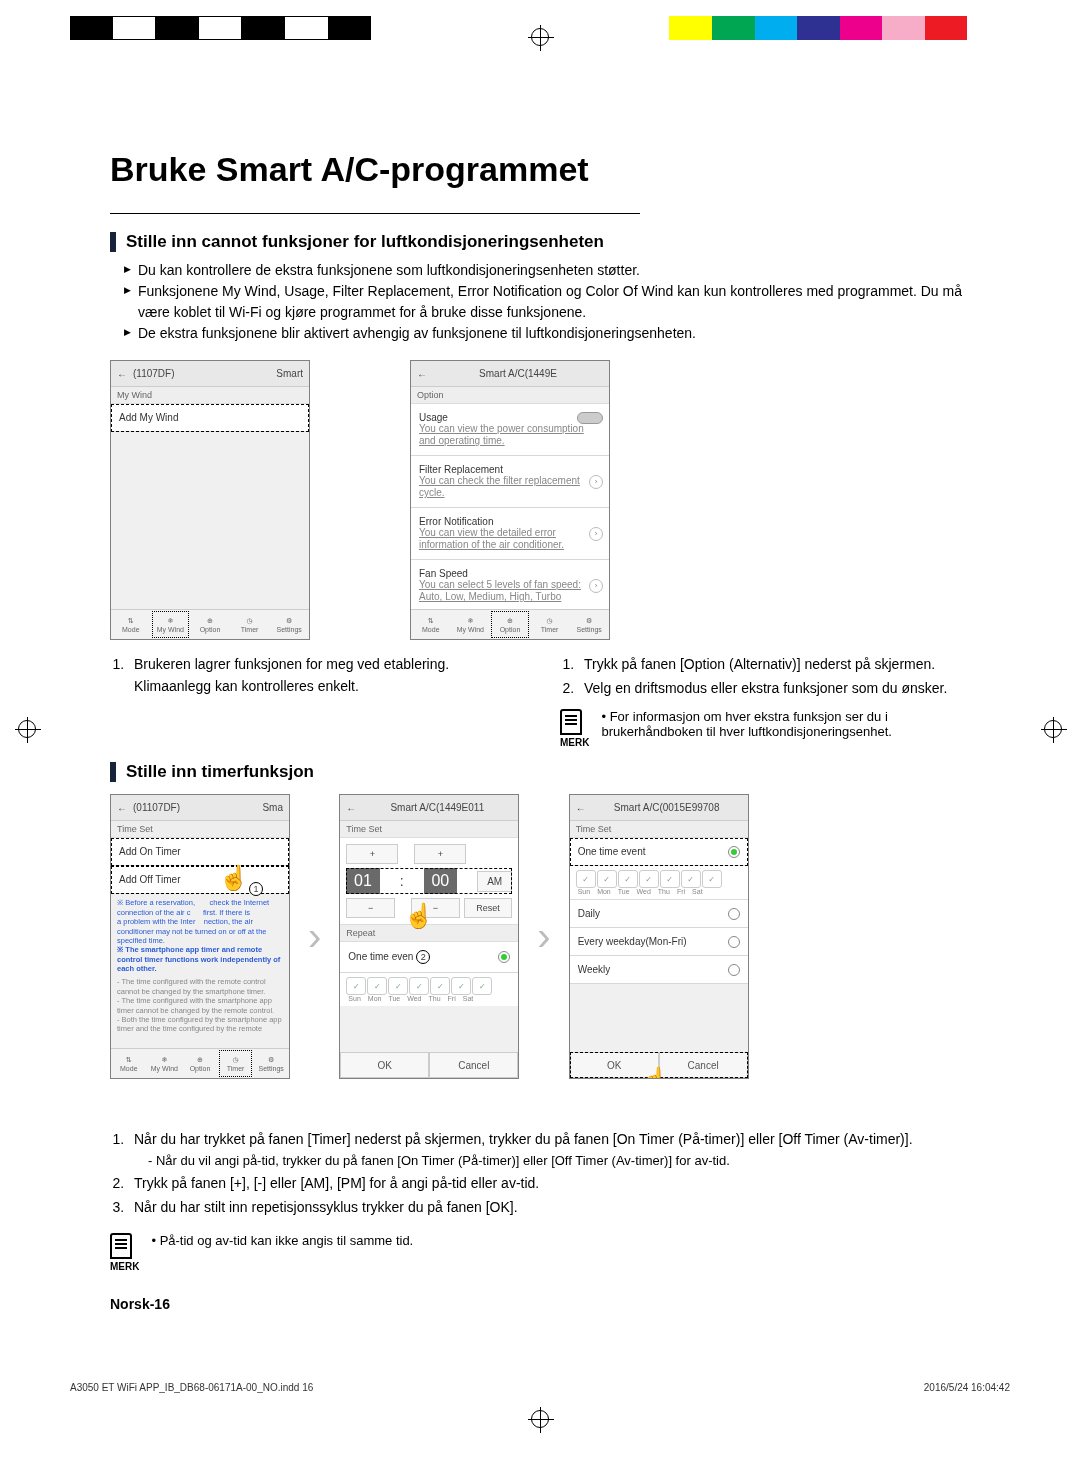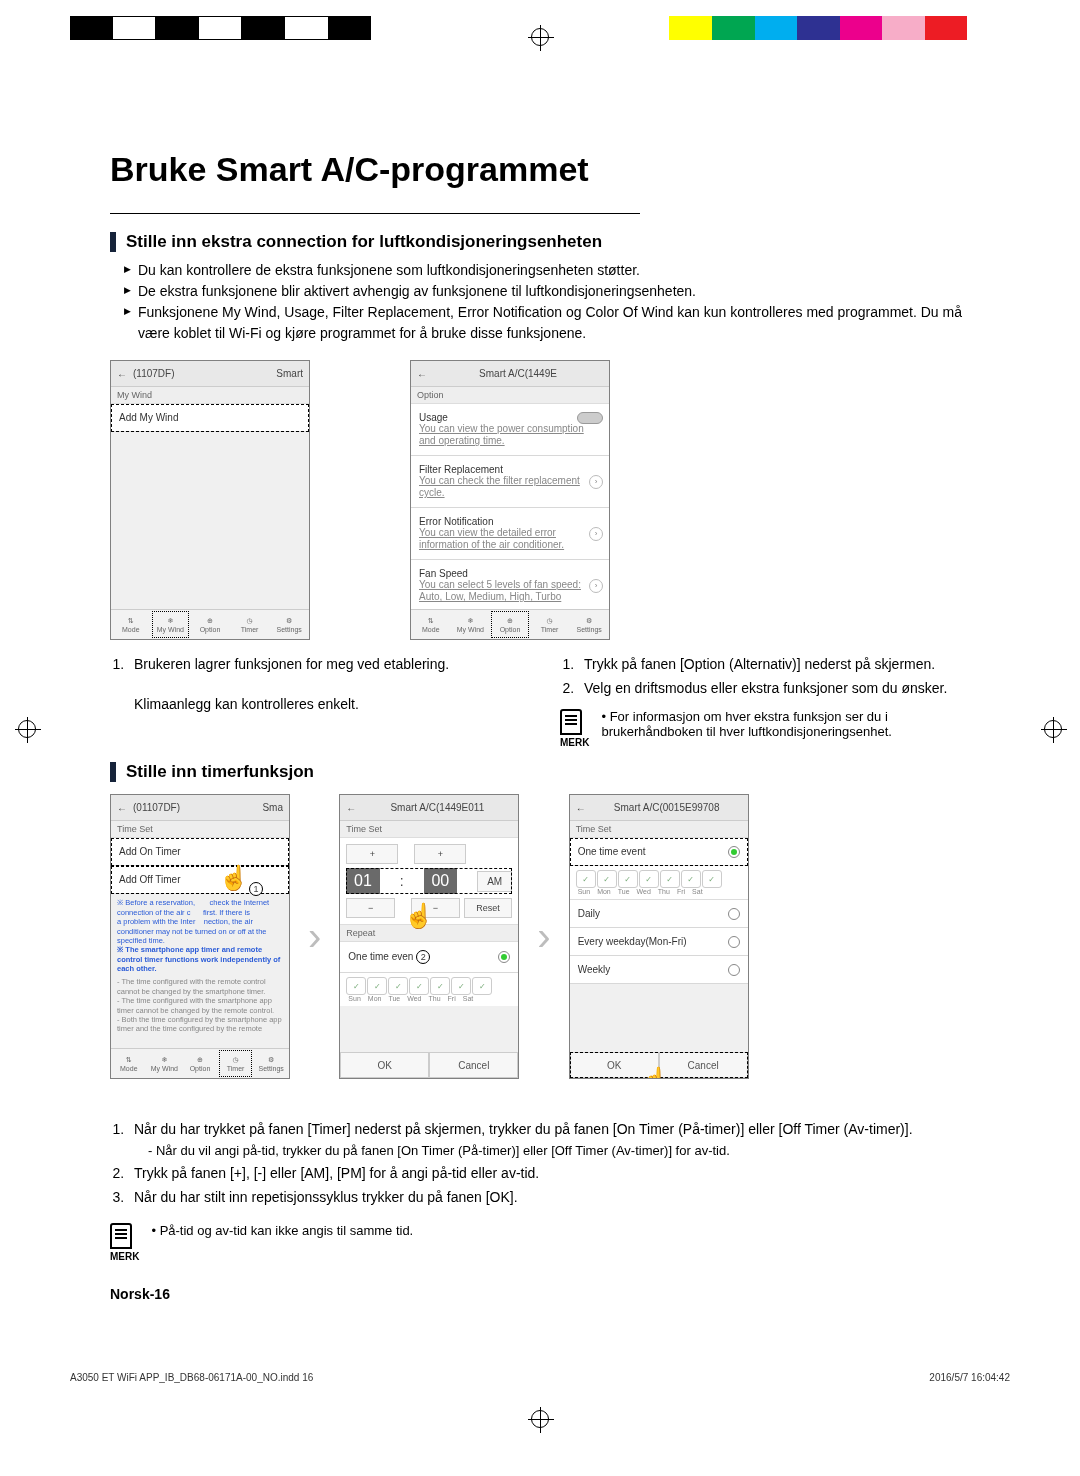--- a/index.html
+++ b/index.html
@@ -85,25 +85,25 @@
 </div>
 <div class="regmark reg-top"></div>
 <div class="regmark reg-left"></div>
 <div class="regmark reg-right"></div>
 <div class="regmark reg-bot"></div>
 
 <div class="page">
   <h1>Bruke Smart A/C-programmet</h1>
   <div class="rule"></div>
 
-  <h2>Stille inn ekstra connection for luftkondisjoneringsenheten</h2>
+  <h2>Stille inn cannot funksjoner for luftkondisjoneringsenheten</h2>
   <ul class="bullets">
     <li>Du kan kontrollere de ekstra funksjonene som luftkondisjoneringsenheten støtter.</li>
+    <li>Funksjonene My Wind, Usage, Filter Replacement, Error Notification og Color Of Wind kan kun kontrolleres med programmet. Du må være koblet til Wi-Fi og kjøre programmet for å bruke disse funksjonene.</li>
     <li>De ekstra funksjonene blir aktivert avhengig av funksjonene til luftkondisjoneringsenheten.</li>
-    <li>Funksjonene My Wind, Usage, Filter Replacement, Error Notification og Color Of Wind kan kun kontrolleres med programmet. Du må være koblet til Wi-Fi og kjøre programmet for å bruke disse funksjonene.</li>
   </ul>
 
   <div class="row">
 
     <div class="col" style="flex:0 0 auto">
       <div class="screenshot">
         <div class="topbar">
           <span>←</span>
           <span>(1107DF)</span>
           <span style="margin-left:auto">Smart</span>
@@ -190,21 +190,21 @@
             </div>
         </div>
       </div>
     </div>
   </div>
 
   <div class="row" style="margin-top:14px">
     <div class="col">
       <ol class="numlist">
         <li><span>Brukeren lagrer funksjonen for meg ved etablering.</span>
-          <div style="margin-top:18px">Klimaanlegg kan kontrolleres enkelt.</div>
+          <div style="margin-top:0">Klimaanlegg kan kontrolleres enkelt.</div>
         </li>
       </ol>
     </div>
     <div class="col">
       <ol class="numlist">
         <li>Trykk på fanen [Option (Alternativ)] nederst på skjermen.</li>
         <li>Velg en driftsmodus eller ekstra funksjoner som du ønsker.</li>
       </ol>
       <div class="note">
         <div style="text-align:center">
@@ -361,35 +361,35 @@
       </div>
       <div class="okcancel dashed">
         <div>OK</div>
         <div>Cancel</div>
       </div>
       <span class="hand" style="left:70px; bottom:-16px;">☝</span>
 
     </div>
   </div>
 
-  <ol class="numlist" style="margin-top:40px">
+  <ol class="numlist" style="margin-top:50px">
     <li><span>Når du har trykket på fanen [Timer] nederst på skjermen, trykker du på fanen [On Timer (På-timer)] eller [Off Timer (Av-timer)].</span>
       <div class="sublist">-  Når du vil angi på-tid, trykker du på fanen [On Timer (På-timer)] eller [Off Timer (Av-timer)] for av-tid.</div>
     </li>
     <li>Trykk på fanen [+], [-] eller [AM], [PM] for å angi på-tid eller av-tid.</li>
     <li>Når du har stilt inn repetisjonssyklus trykker du på fanen [OK].</li>
   </ol>
 
   <div class="note" style="margin-top:14px">
     <div style="text-align:center">
       <div class="icn"></div>
       <div class="merk">MERK</div>
     </div>
     <div>• <span>På-tid og av-tid kan ikke angis til samme tid.</span></div>
   </div>
 
   <div class="pagenum">Norsk-16</div>
 </div>
 
 <div class="footline">
   <span>A3050 ET WiFi APP_IB_DB68-06171A-00_NO.indd   16</span>
-  <span>2016/5/7   16:04:42</span>
+  <span>2016/5/24   16:04:42</span>
 </div>
 
 </body></html>

